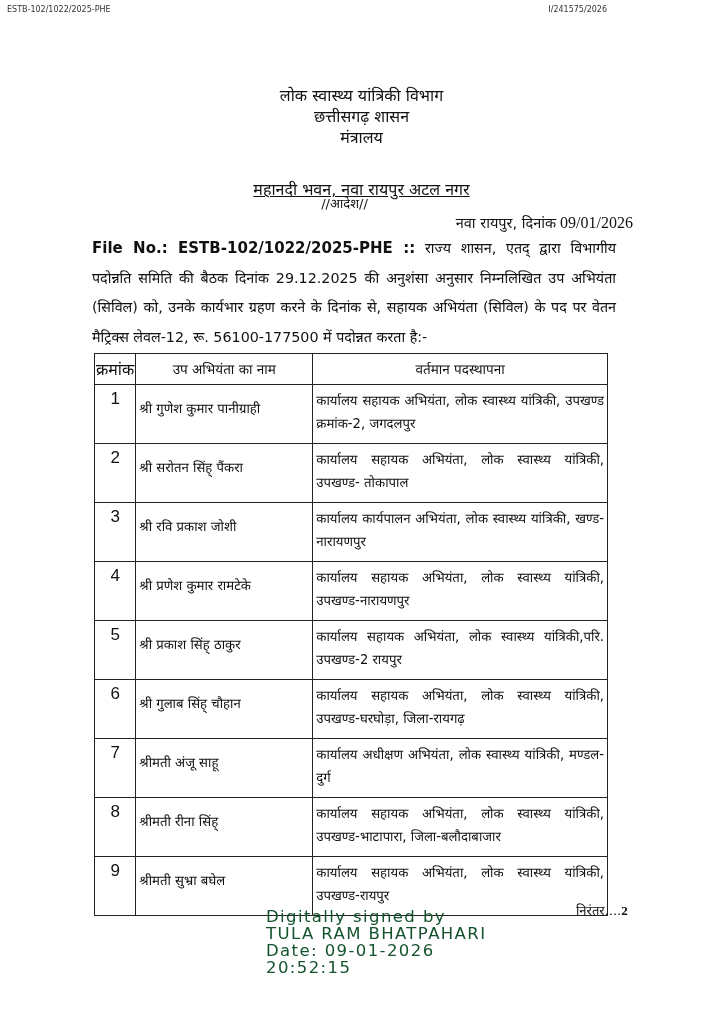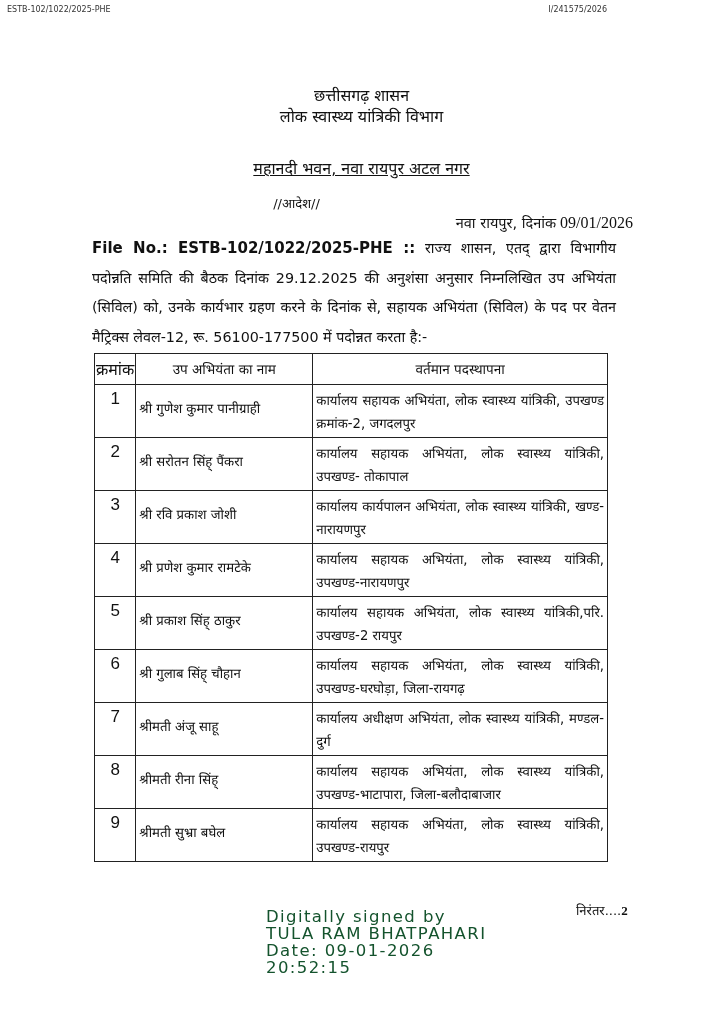--- a/index.html
+++ b/index.html
@@ -9,53 +9,54 @@
     overflow: hidden;
   }
   .topbar { position: absolute; top: 5px; left: 0; width: 618px; height: 14px; font-family: "DejaVu Sans", sans-serif; font-size: 8px; color: #333; }
   .topbar .left { position: absolute; left: 7px; top: 0; }
   .topbar .right { position: absolute; right: 11px; top: 0; }
 
   .letterhead { position: absolute; top: 85px; left: 0; width: 723px; text-align: center; font-family: "DejaVu Sans", sans-serif; font-size: 16px; line-height: 21px; color: #111; }
   .letterhead .line { display: block; }
   .letterhead .address { text-decoration: underline; margin-top: 31px; }
 
-  .order-title { position: absolute; top: 194px; left: 0; width: 593px; text-align: center; font-family: "DejaVu Sans", sans-serif; font-size: 13px; }
+  .order-title { position: absolute; top: 194px; left: 0; width: 593px; text-align: center; font-family: "DejaVu Sans", sans-serif; font-size: 13px; padding-left: 48px; }
   .place-date { position: absolute; top: 212px; right: 90px; font-family: "DejaVu Sans", sans-serif; font-size: 14.5px; }
   .place-date .d { font-family: "Liberation Serif", serif; font-size: 16px; margin-left: 4px; }
 
   .body-para { position: absolute; top: 234px; left: 92px; width: 524px; font-family: "DejaVu Sans", sans-serif; font-size: 14.3px; line-height: 29.5px; text-align: justify; text-align-last: left; }
   .body-para .fileno { font-family: "DejaVu Sans", sans-serif; font-weight: bold; font-size: 15px; }
 
   table.staff { position: absolute; top: 353px; left: 94px; width: 514px; border-collapse: collapse; font-family: "DejaVu Sans", sans-serif; font-size: 13.2px; }
   table.staff th, table.staff td { border: 1.4px solid #222; vertical-align: top; padding: 0 3px; }
   table.staff th { font-weight: normal; height: 30px; vertical-align: middle; font-size: 13.5px; }
   table.staff th.c1 { width: 36px; padding: 0 1px; font-size: 16px; }
   table.staff th.c2 { width: 170px; }
   table.staff td.sn { text-align: center; font-family: "Liberation Sans", sans-serif; font-size: 17px; padding-top: 4px; }
   table.staff td.name { padding-top: 14px; white-space: nowrap; font-size: 13.2px; }
-  table.staff td.post { padding-top: 4px; line-height: 23px; text-align: justify; text-align-last: left; padding-bottom: 2px; }
+  table.staff td.post { padding-top: 4px; line-height: 23px; text-align: justify; text-align-last: left; padding-bottom: 8px; }
   table.staff tr.row { height: 51px; }
 
   .continued { position: absolute; top: 901px; left: 576px; font-family: "DejaVu Sans", sans-serif; font-size: 13px; }
   .continued b { font-family: "Liberation Serif", serif; }
   .signature { position: absolute; top: 908px; left: 266px; font-family: "DejaVu Sans", sans-serif; font-size: 16.5px; line-height: 17px; letter-spacing: 1.4px; color: #14532d; }
   .signature span { display: block; }
 </style>
 </head>
 <body>
 
 <div class="topbar">
   <span class="left">ESTB-102/1022/2025-PHE</span>
   <span class="right">I/241575/2026</span>
 </div>
 
 <div class="letterhead">
+  <span class="line">लोक स्वास्थ्य यांत्रिकी विभाग</span>
   <span class="line">छत्तीसगढ़ शासन</span>
-  <span class="line">लोक स्वास्थ्य यांत्रिकी विभाग</span>
+  <span class="line">मंत्रालय</span>
   <span class="line address">महानदी भवन, नवा रायपुर अटल नगर</span>
 </div>
 
 <div class="order-title">//आदेश//</div>
 
 <div class="place-date">
   <span>नवा रायपुर, दिनांक</span><span class="d">09/01/2026</span>
 </div>
 
 <div class="body-para">

